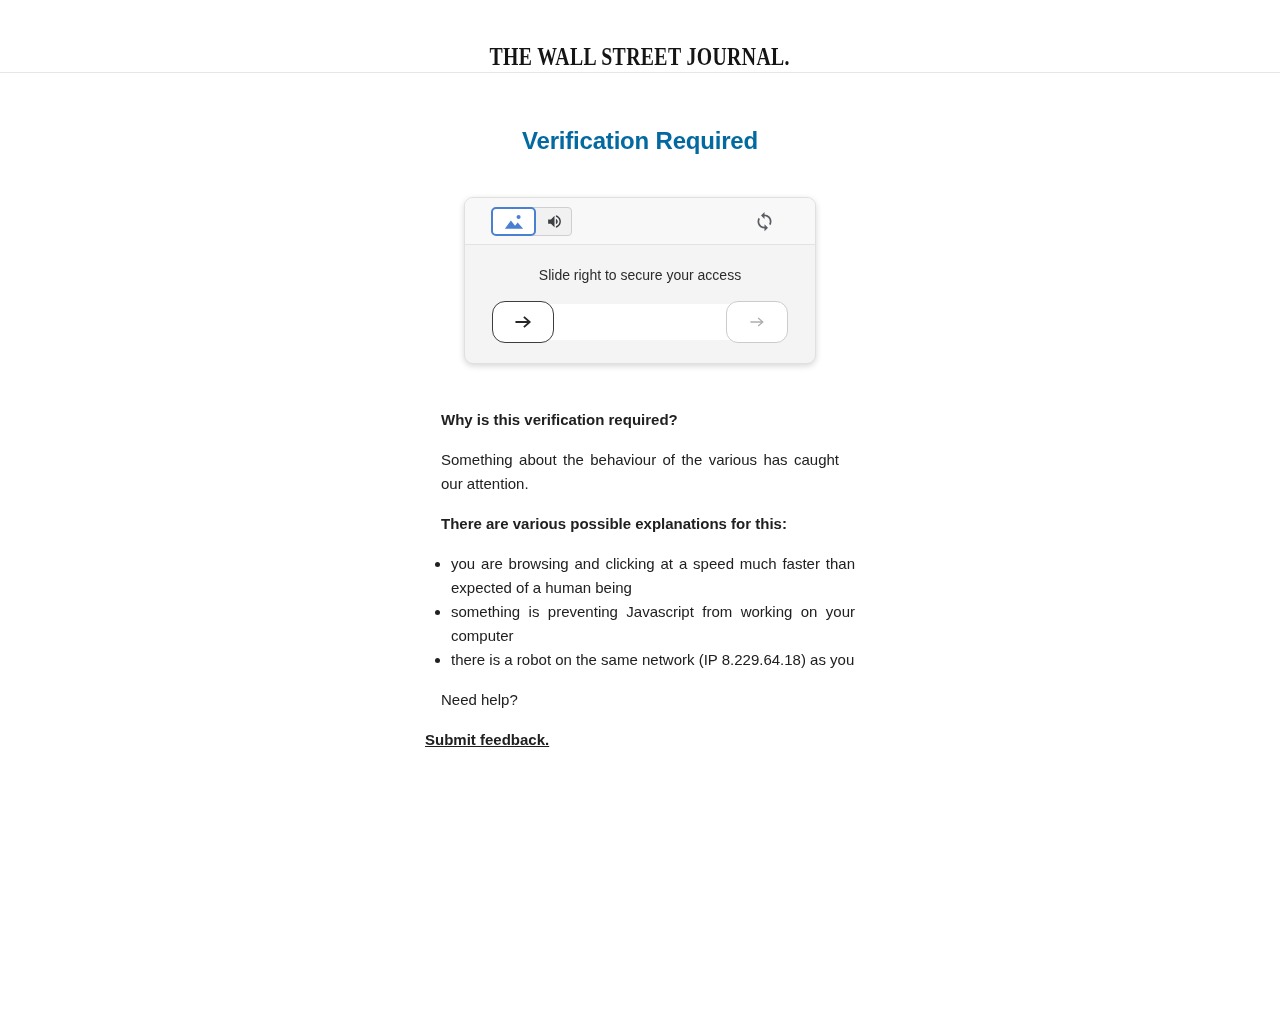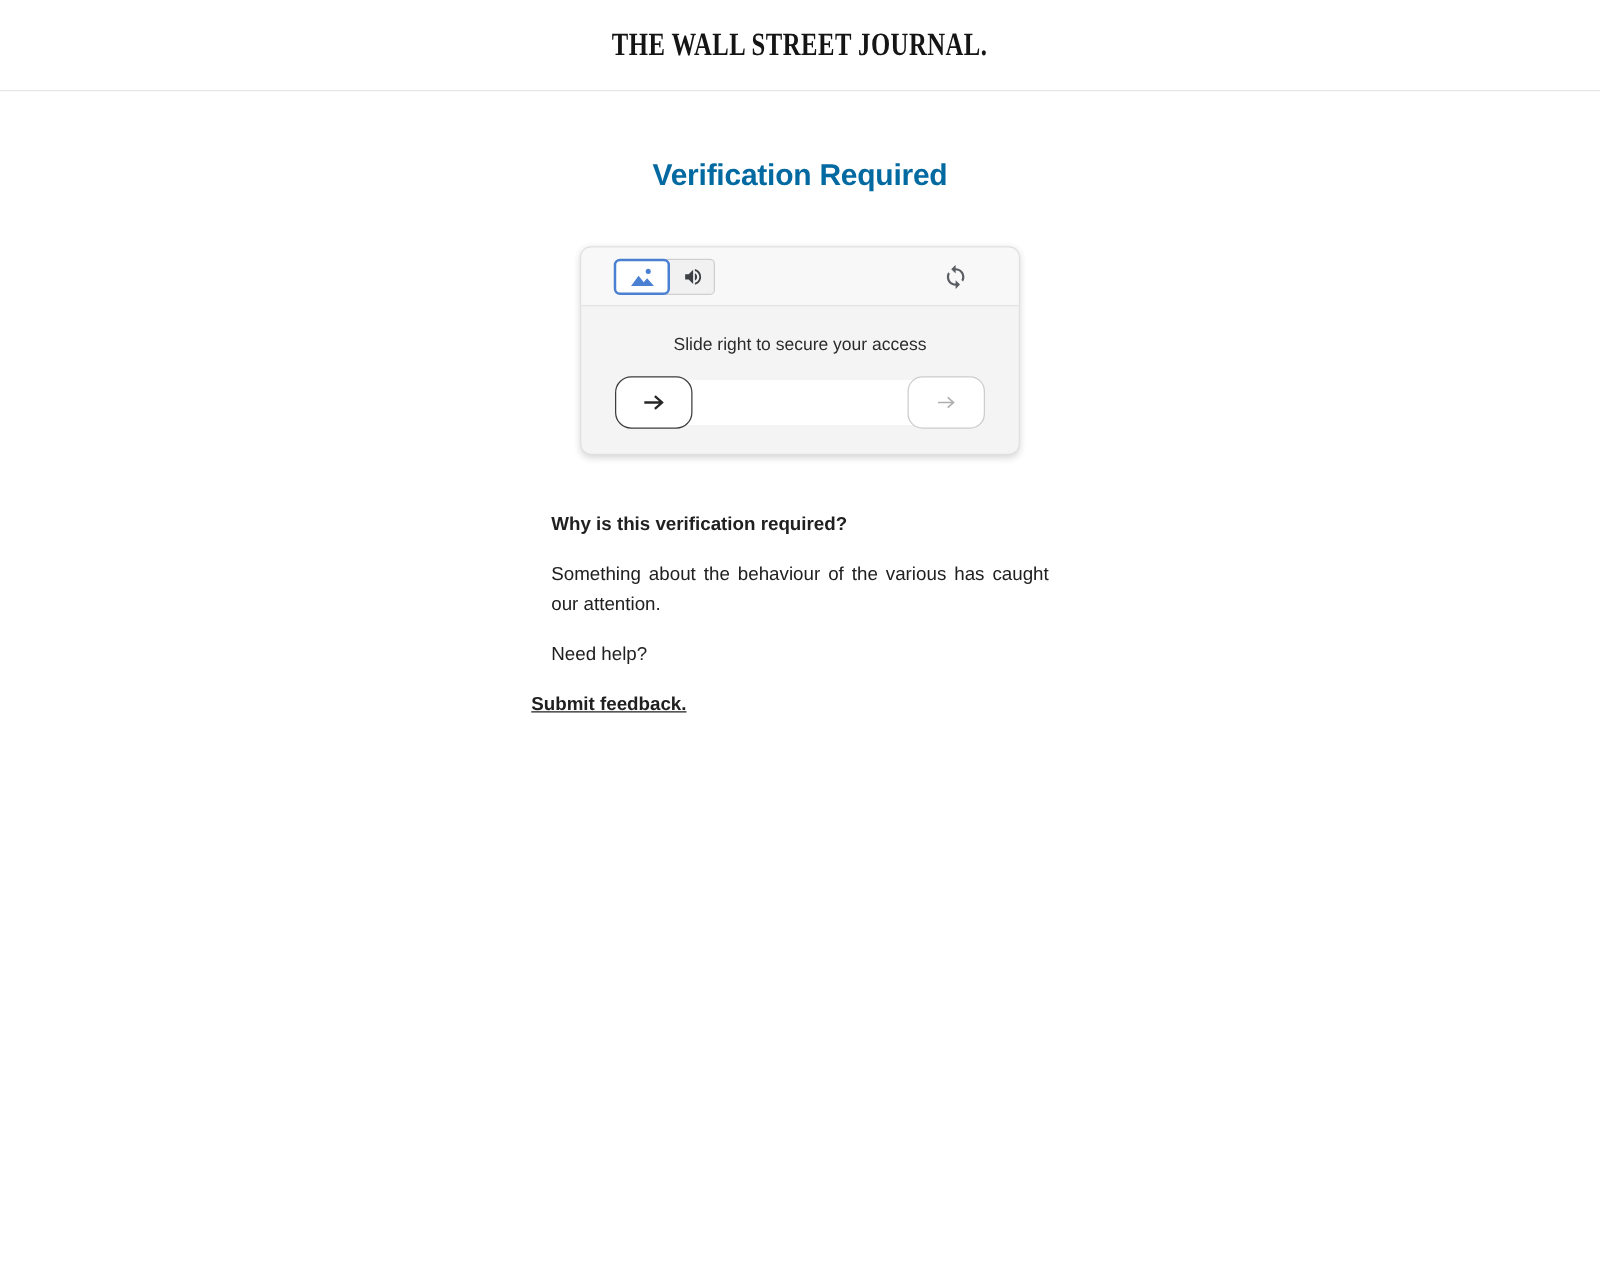--- a/index.html
+++ b/index.html
@@ -9,21 +9,21 @@
     background: #ffffff;
     font-family: "Liberation Sans", sans-serif;
     color: #222222;
   }
   body { width: 1280px; min-height: 1024px; }
 
   
   .site-header {
     height: 73px;
     display: flex;
-    align-items: center;
+    align-items: flex-end;
     justify-content: center;
     border-bottom: 1px solid #e6e6e6;
     background: #ffffff;
   }
   .wsj-logo {
     font-family: "Liberation Serif", serif;
     font-weight: 700;
     font-size: 26px;
     letter-spacing: 0.5px;
     color: #151515;
@@ -224,18 +224,24 @@
           </span>
         </div>
       </div>
     </div>
   </div>
 
   <section class="content">
     <p class="bold-line">Why is this verification required?</p>
     <p class="why-body">Something about the behaviour of the various has caught our attention.</p>
 
+    <p class="bold-line">There are various possible explanations for this:</p>
+    <ul>
+      <li>you are browsing and clicking at a speed much faster than expected of a human being</li>
+      <li>something is preventing Javascript from working on your computer</li>
+      <li>there is a robot on the same network (IP 8.229.64.18) as you</li>
+    </ul>
 
     <p class="need-help">Need help?</p>
     <a class="feedback-link" href="#">Submit feedback.</a>
 
   </section>
 </main>
 
 </body></html>

